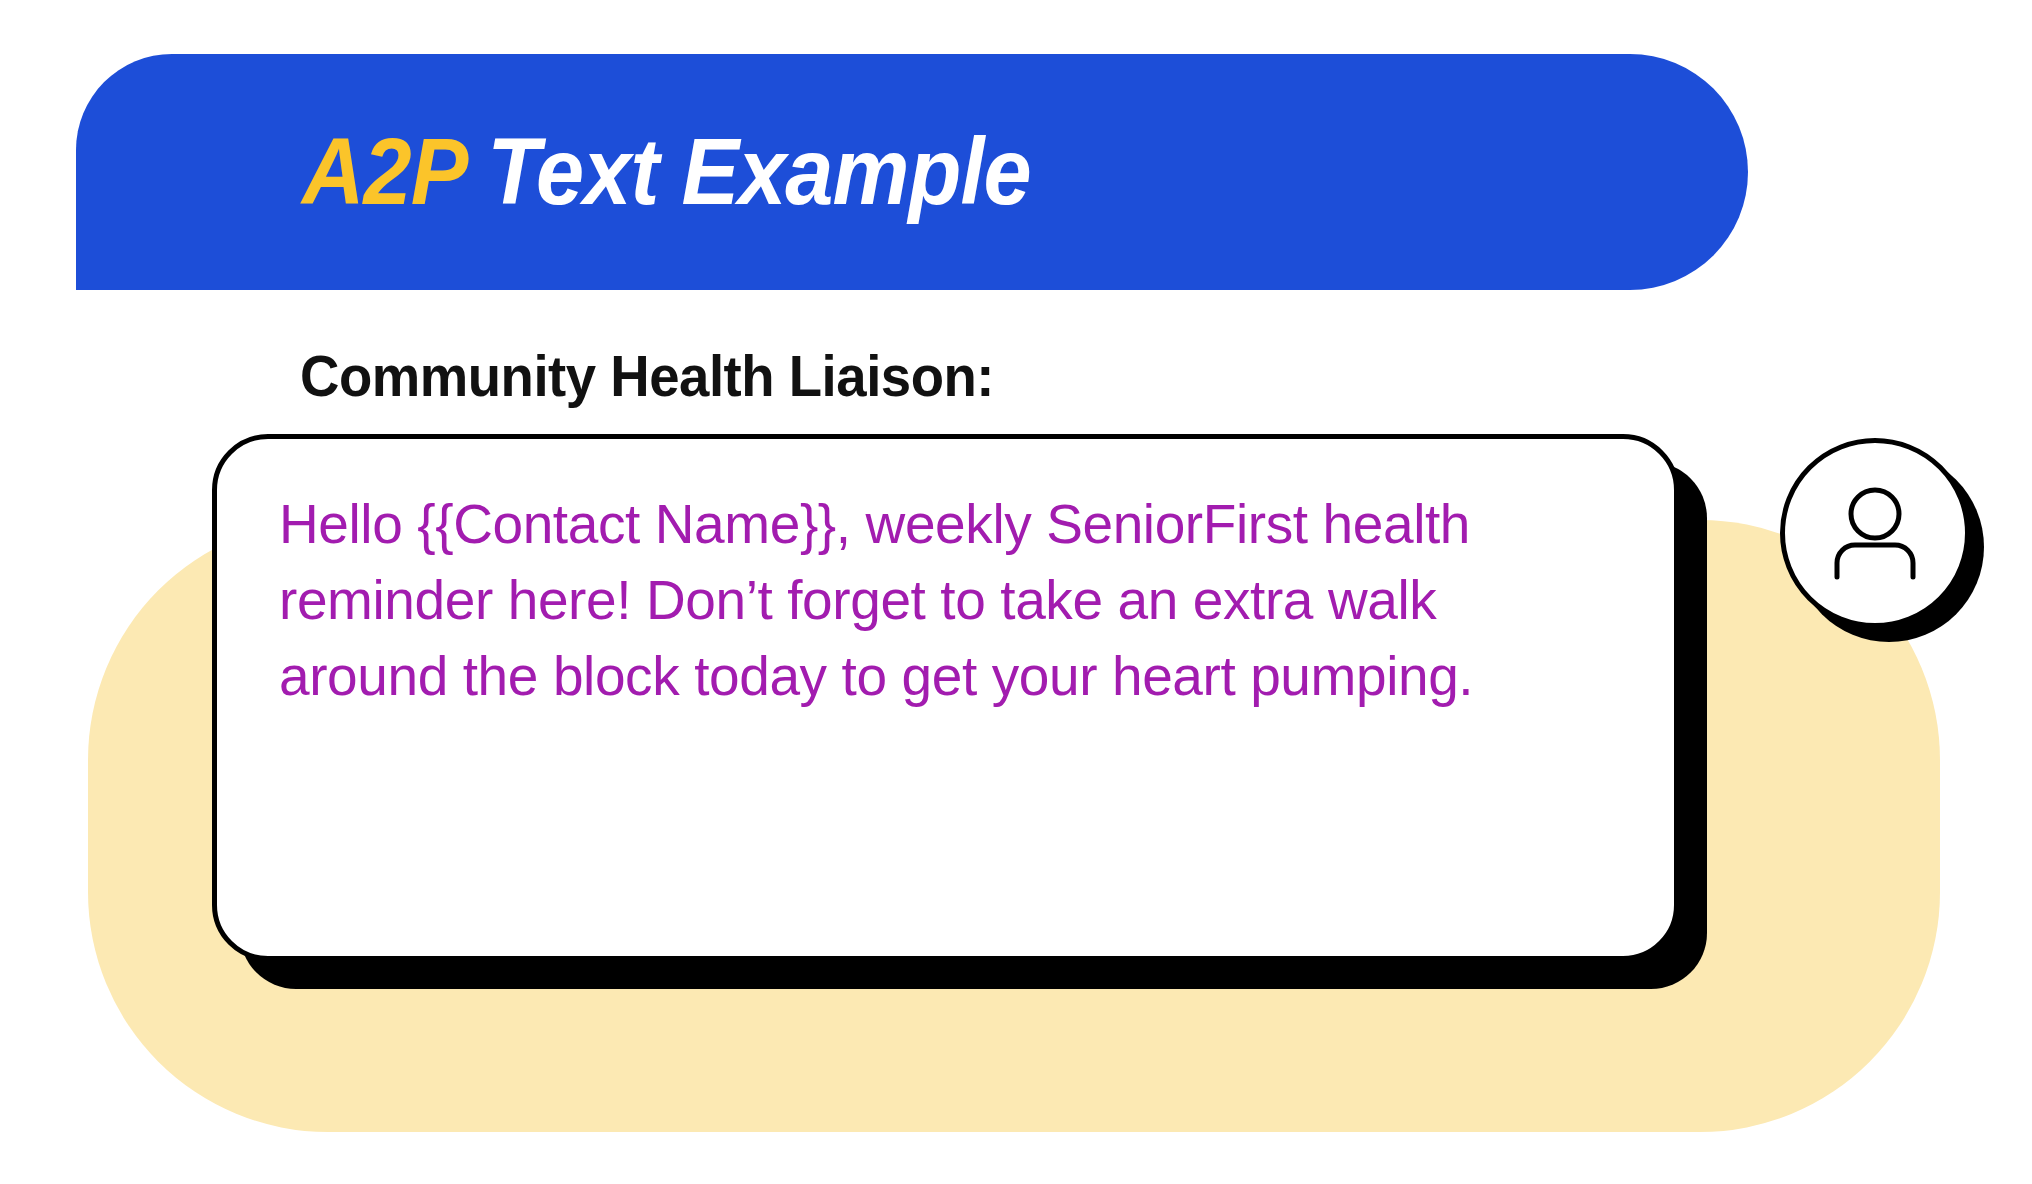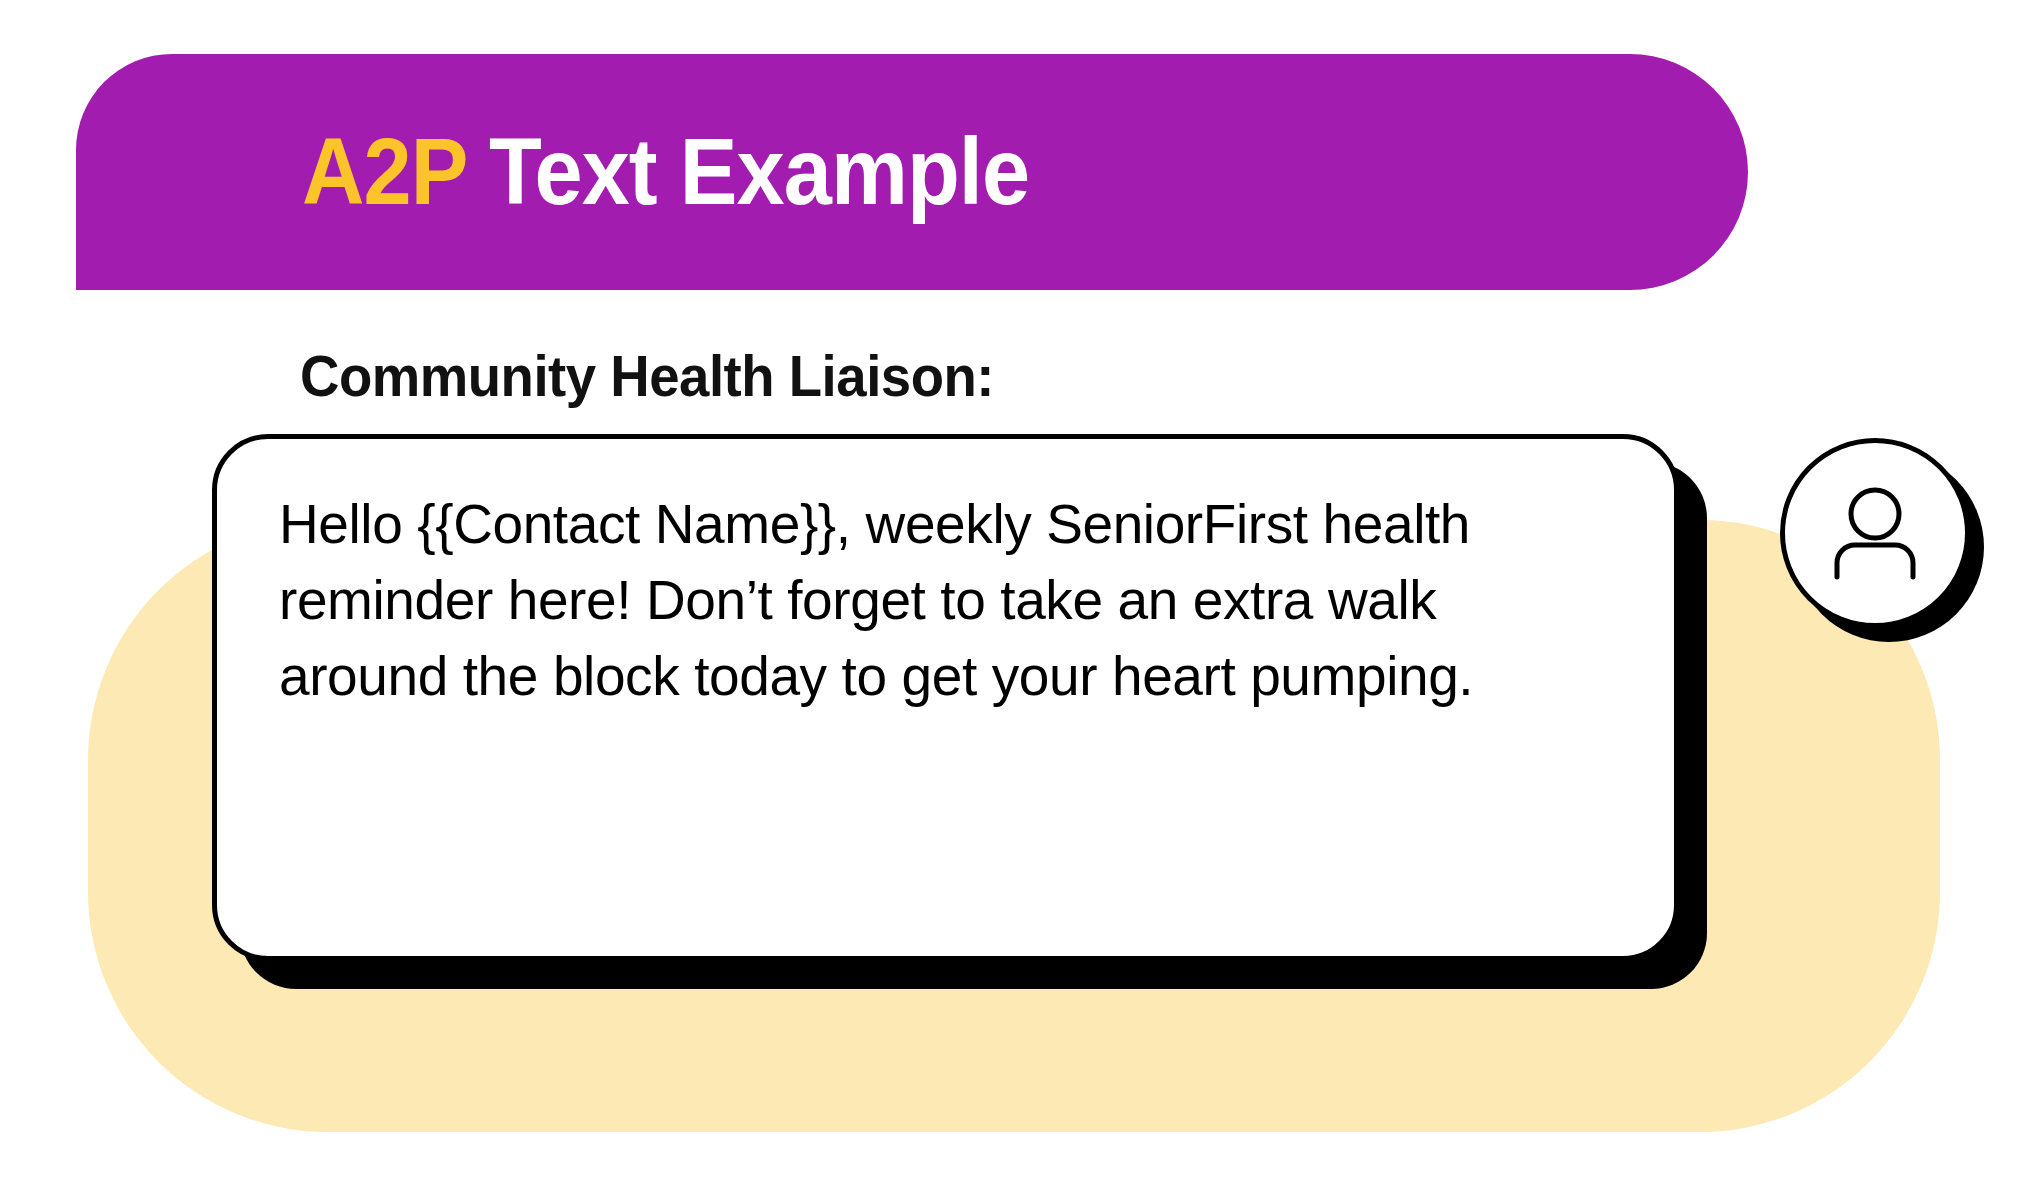--- a/index.html
+++ b/index.html
@@ -35,27 +35,28 @@
     z-index: 1;
   }
 
   
   .title-banner {
     position: absolute;
     left: 76px;
     top: 54px;
     width: 1672px;
     height: 236px;
-    background: #a21caf;
+    background: #1d4ed8;
     border-radius: 96px 118px 118px 0px;
     z-index: 5;
     display: flex;
     align-items: center;
     box-sizing: border-box;
     padding-left: 226px;
+    font-style: italic;
   }
   .title-text {
     font-family: "Liberation Sans Narrow", "Liberation Sans", sans-serif;
     font-size: 94px;
     font-weight: 700;
     letter-spacing: -1px;
     color: #ffffff;
     white-space: nowrap;
     line-height: 1;
     transform: scaleX(0.92);
@@ -111,21 +112,21 @@
     border-radius: 56px 56px 56px 56px;
     box-sizing: border-box;
     z-index: 2;
     padding: 48px 62px 48px 62px;
   }
   .bubble-text {
     font-family: "Liberation Sans", sans-serif;
     font-size: 55px;
     font-weight: 400;
     line-height: 1.38;
-    color: #000000;
+    color: #a21caf;
     letter-spacing: -0.4px;
   }
 
   
   .avatar-wrap {
     position: absolute;
     left: 1780px;
     top: 438px;
     width: 216px;
     height: 216px;

